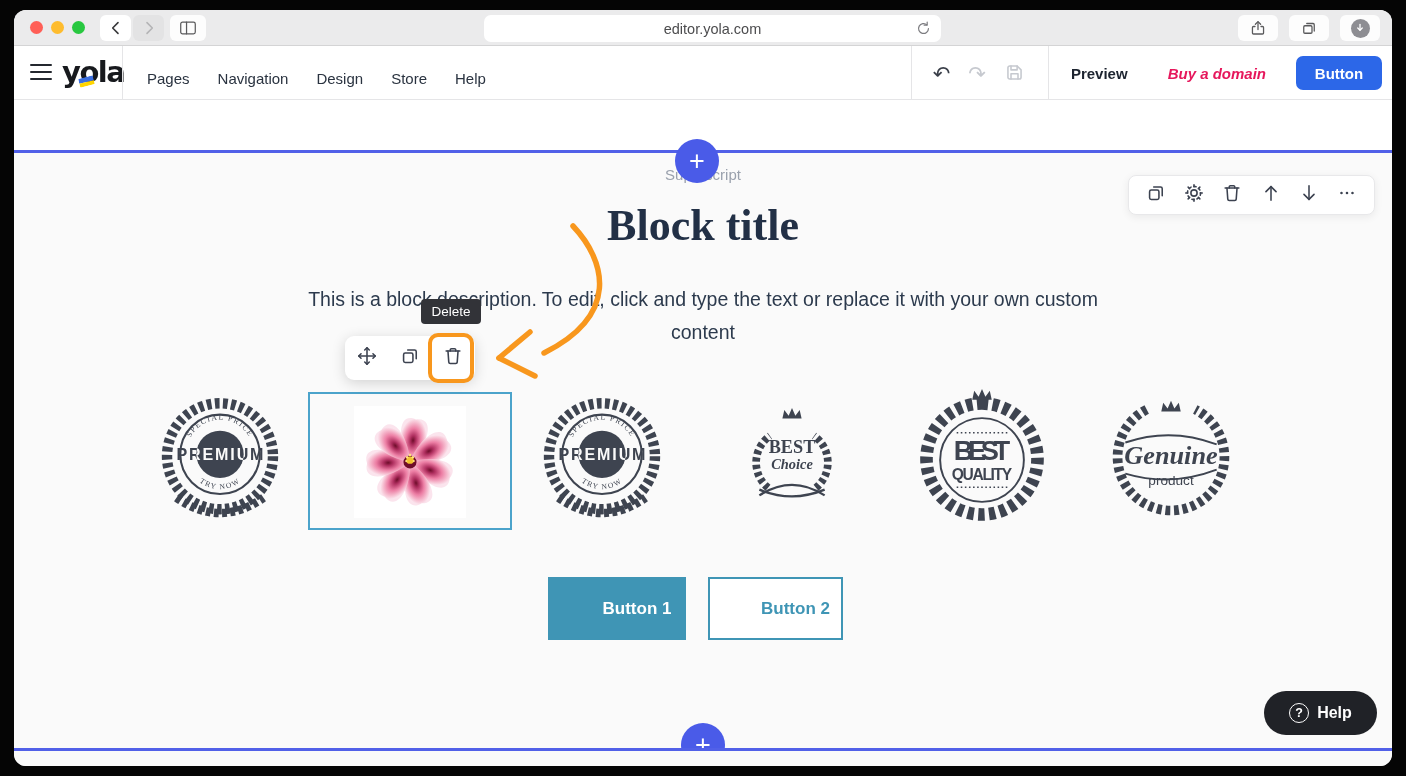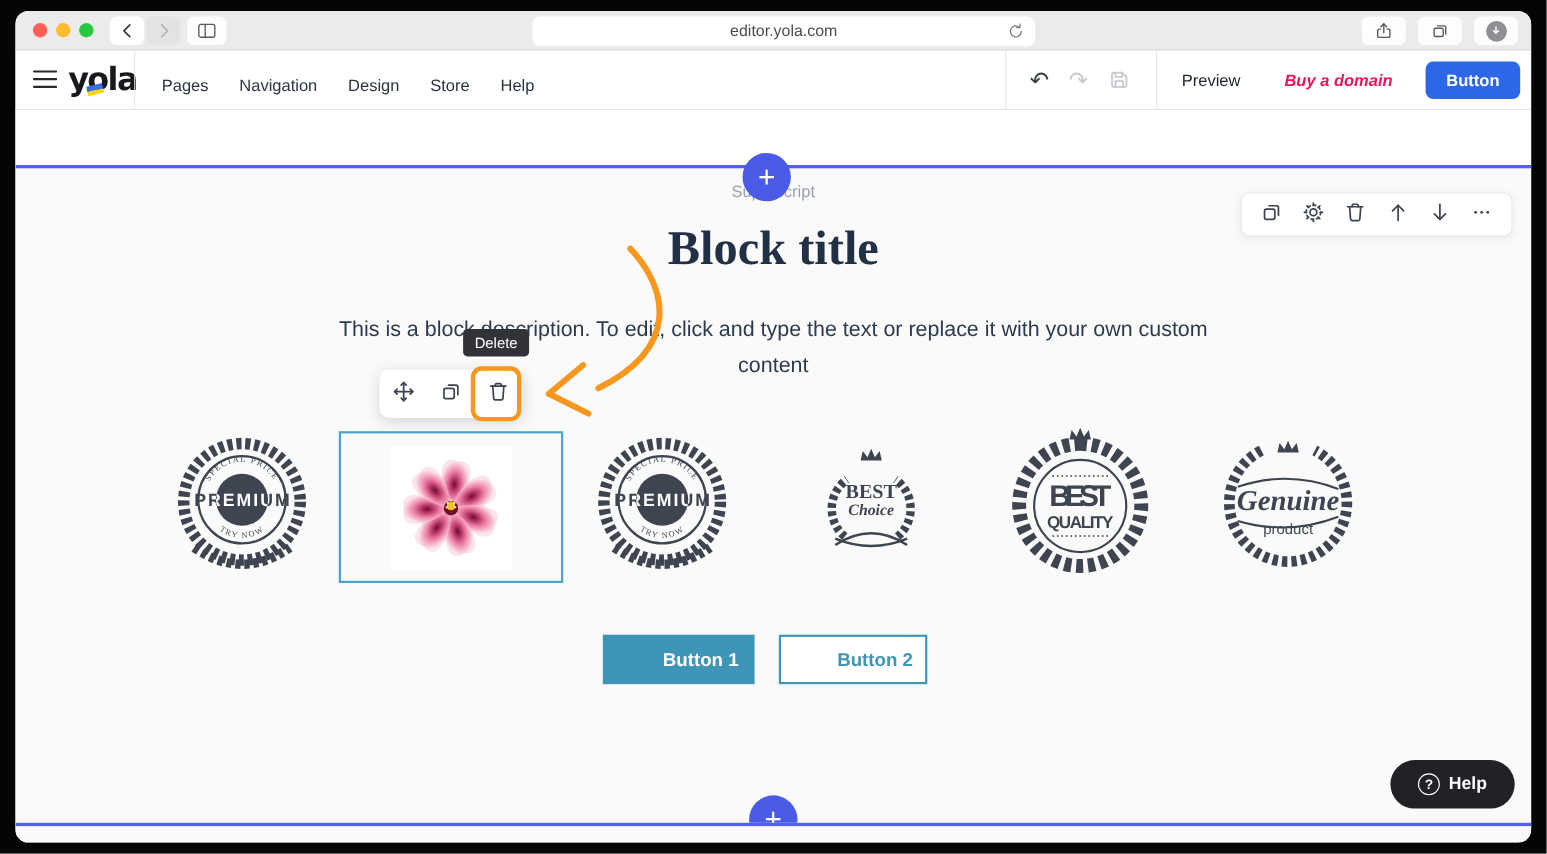--- a/index.html
+++ b/index.html
@@ -30,21 +30,21 @@
   .hamburger { position:absolute; left:16px; top:17px; width:22px; }
   .brand { position:absolute; left:48px; top:9px; font-family:"DejaVu Sans", sans-serif; font-weight:bold; font-size:29px; letter-spacing:-1.5px; color:#17191d; }
   .flag { position:absolute; left:17px; bottom:3px; width:15px; height:9px; transform:rotate(-14deg); border-radius:1px; overflow:hidden; }
   .flag i { display:block; height:50%; }
   .tb-divider { position:absolute; top:0; width:1px; height:54px; background:#e5e5e7; }
   .menu { position:absolute; left:133px; top:0; height:64px; display:flex; align-items:center; gap:28px; }
   .menu-item { font-size:15px; color:#2a3340; cursor:pointer; }
   .tb-right { position:absolute; right:0; top:0; height:54px; display:flex; align-items:center; }
   .histbtn { font-size:21px; line-height:1; color:#3a3f49; padding:0 9px; }
   .histbtn.off { color:#c6c9cf; }
-  .preview { font-size:15px; font-weight:normal; color:#1d2430; margin:0 0 0 22px; }
+  .preview { font-size:15px; font-weight:bold; color:#1d2430; margin:0 0 0 22px; }
   .buydomain { font-size:15px; font-weight:bold; color:#e6175c; margin:0 30px 0 40px;font-style:italic; }
   .publish { width:86px; height:34px; border-radius:7px; background:#2c67e8; color:#fff; font-size:15px; font-weight:bold;
              display:flex; align-items:center; justify-content:center; margin-right:10px; }
 
   
   .canvas { position:relative; flex:1; background:#fafafa; overflow:hidden; }
   .white-top { position:absolute; left:0; right:0; top:0; height:50px; background:#fff; }
   .hline { position:absolute; left:0; right:0; height:3px; background:#5160e8; }
   .plus-circle { position:absolute; width:44px; height:44px; border-radius:50%; background:#4a5be8; color:#fff;
                  display:flex; align-items:center; justify-content:center; font-size:27px; font-weight:300; z-index:3; }
@@ -64,21 +64,21 @@
              box-shadow:0 3px 14px rgba(0,0,0,.16); display:flex; align-items:center; justify-content:space-around; z-index:5; }
   .orange-box { position:absolute; left:414px; top:233px; width:46px; height:50px; border:4px solid #f8971d; border-radius:10px; z-index:6; }
   .arrow-svg { position:absolute; left:430px; top:105px; z-index:6; pointer-events:none; }
 
   .selection { position:absolute; left:294px; top:292px; width:204px; height:138px; border:2px solid #4ba3cb; z-index:2; }
   .flower-tile { position:absolute; left:44px; top:12px; width:112px; height:112px; background:#fff; }
 
   .badge { position:absolute; }
   .btxt { font-family:"Liberation Sans", sans-serif; }
 
-  .btn-row-btn { position:absolute; top:477px; height:45px; display:flex; align-items:center; justify-content:center;
+  .btn-row-btn { position:absolute; top:477px; height:63px; display:flex; align-items:center; justify-content:center;
                  font-size:17px; font-weight:bold; cursor:pointer;padding-left:40px; }
   .btn1 { left:534px; width:138px; background:#3f95b5; color:#fff; }
   .btn2 { left:694px; width:135px; background:#fff; border:2px solid #3f95b5; color:#3f95b5; }
 
   .help-btn { position:absolute; left:1250px; top:591px; width:113px; height:44px; border-radius:22px; background:#202227;
               color:#fff; display:flex; align-items:center; justify-content:center; gap:8px; font-size:16px; font-weight:bold; z-index:4; }
   .help-q { width:20px; height:20px; border:1.6px solid #fff; border-radius:50%; display:flex; align-items:center; justify-content:center;
             font-size:12.5px; font-weight:bold; }
 
   .plus-bottom-clip { position:absolute; left:calc(50% - 50px); top:600px; width:100px; height:48px; overflow:hidden; z-index:1; }

